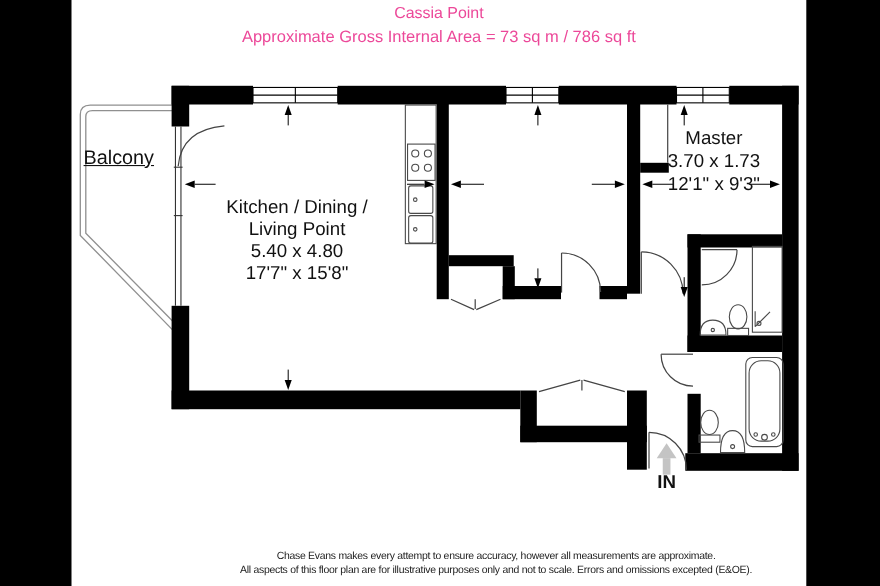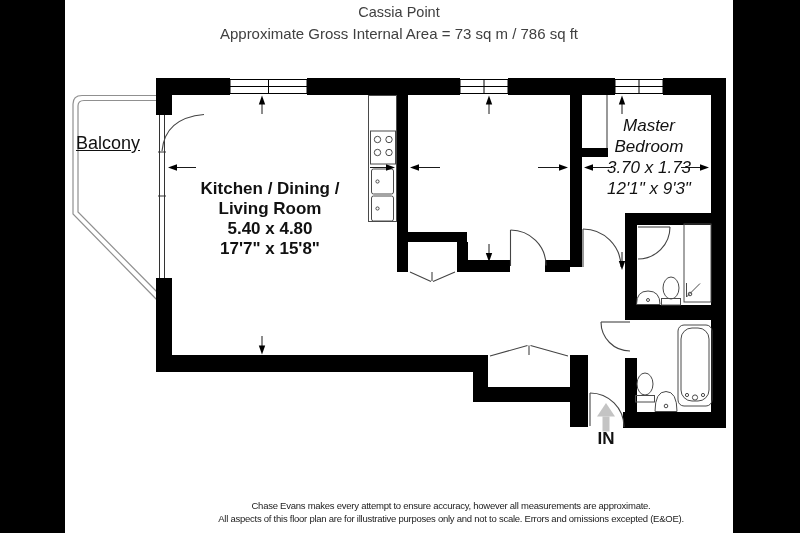--- a/index.html
+++ b/index.html
@@ -1,28 +1,28 @@
 <!DOCTYPE html>
 <html><head>
 <meta charset="utf-8">
 <style>
   html,body{margin:0;padding:0;background:#fff;}
   .canvas{position:relative;width:800px;height:533px;background:#ffffff;overflow:hidden;
           font-family:"Liberation Sans", sans-serif;color:#111;}
   .band{position:absolute;top:0;height:533px;background:#000;}
   .band.left{left:0;width:65px;}
   .band.right{left:733px;width:67px;}
-  .hdr{position:absolute;left:65px;width:668px;text-align:center;color:#404040;}
+  .hdr{position:absolute;left:65px;width:668px;text-align:center;color:#ec4899;}
   .title{top:4px;font-size:14.5px;}
   .subtitle{top:25px;font-size:15px;}
   .plan-svg{position:absolute;left:0;top:0;}
   .room-label{position:absolute;text-align:center;color:#111;}
-  .living-label{left:180px;top:179px;width:180px;font-size:17px;line-height:20px;font-weight:bold;}
+  .living-label{left:180px;top:179px;width:180px;font-size:17px;line-height:20px;}
   .bed2-label{left:407px;top:142px;width:164px;font-size:17px;line-height:20px;}
-  .master-label{left:584px;top:115px;width:130px;font-size:17px;line-height:21px;font-style:italic;}
+  .master-label{left:584px;top:115px;width:130px;font-size:17px;line-height:21px;}
   .balcony-label{left:62px;top:133px;width:92px;font-size:18px;text-decoration:underline;}
   .in-label{left:586px;top:429px;width:40px;font-size:17px;font-weight:bold;}
   .disclaimer{position:absolute;left:65px;top:499px;width:772px;text-align:center;
               font-size:9.5px;line-height:13px;letter-spacing:-0.25px;color:#222;}
 </style>
 </head>
 <body>
 
 <div class="canvas">
 
@@ -216,29 +216,28 @@
       <rect x="602.5" y="416.5" width="7" height="15"></rect>
     </g>
   </svg>
 
   <div class="room-label balcony-label">
     <span>Balcony</span>
   </div>
 
   <div class="room-label living-label">
     <div>Kitchen / Dining /</div>
-    <div>Living Room</div>
+    <div>Living Point</div>
     <div>5.40 x 4.80</div>
     <div>17'7" x 15'8"</div>
   </div>
 
 
   <div class="room-label master-label">
     <div>Master</div>
-    <div>Bedroom</div>
     <div>3.70 x 1.73</div>
     <div>12'1" x 9'3"</div>
   </div>
 
   <div class="room-label in-label">
     <span>IN</span>
   </div>
 
   <div class="disclaimer">
     <div>Chase Evans makes every attempt to ensure accuracy, however all measurements are approximate.</div>

